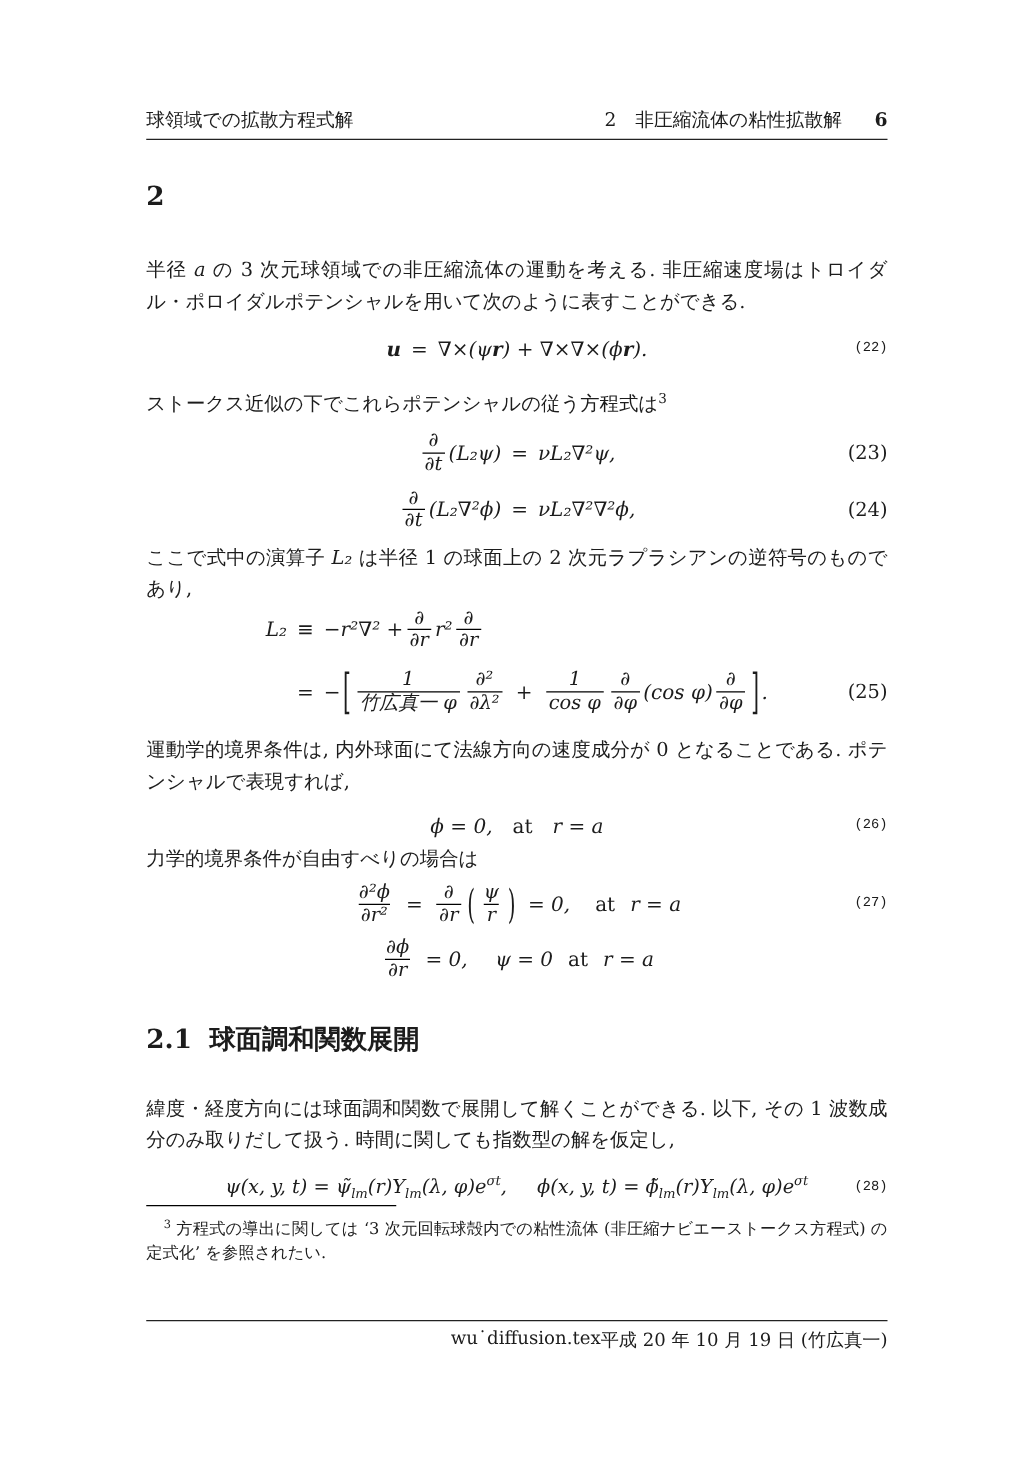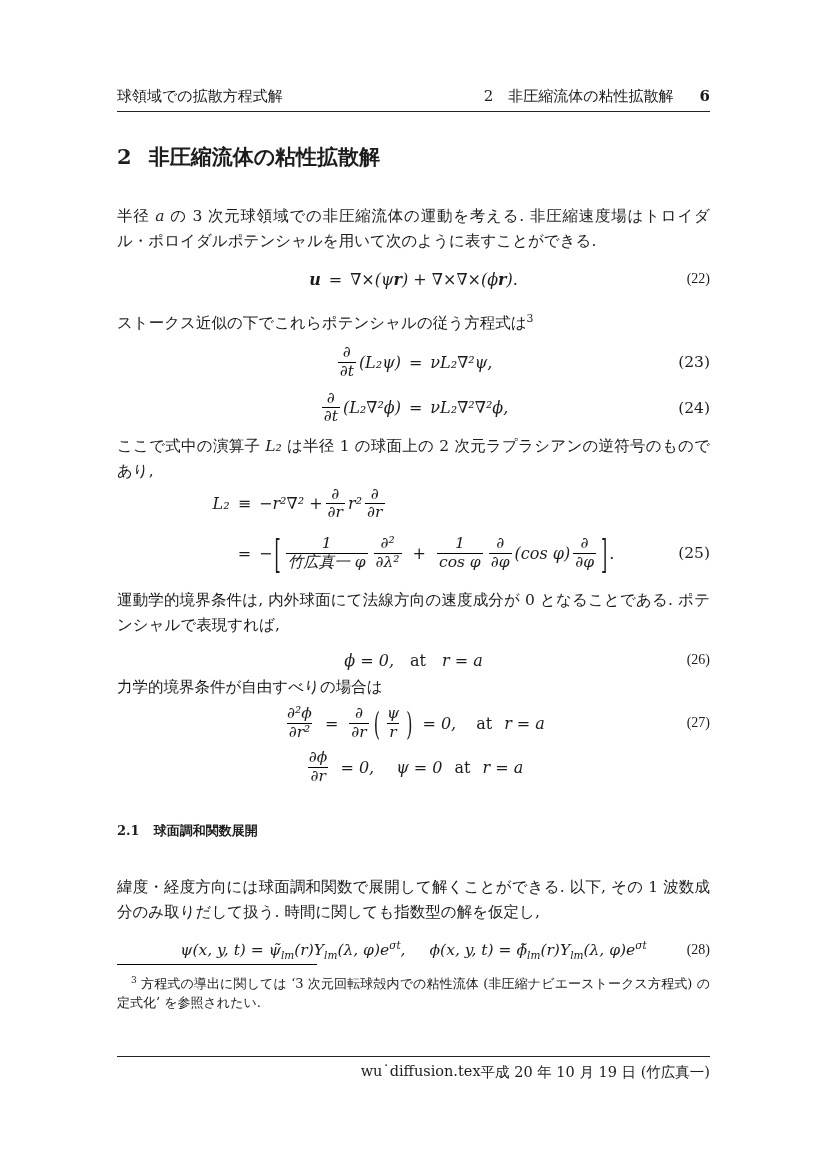--- a/index.html
+++ b/index.html
@@ -12,21 +12,21 @@
        font-size:15px;line-height:20px;}
   .hdr-right{display:flex;align-items:flex-end;gap:26px;}
   .hdr-right .sec-ref{font-weight:400;}
   .hdr-right .pgnum{font-weight:bold;}
   .hrule{border-top:1.4px solid #222;margin-top:5px;height:0;}
 
   
   .h2{margin-top:30px;display:flex;align-items:baseline;gap:17px;font-weight:bold;
       font-size:21px;line-height:30px;}
   .h3{margin-top:32px;display:flex;align-items:baseline;gap:14px;font-weight:bold;
-      font-size:13px;line-height:26px;}
+      font-size:21px;line-height:26px;}
   .hnum{font-family:"DejaVu Serif",serif;}
   .htitle{font-family:"DejaVu Sans","Liberation Sans",sans-serif;}
 
   
   p.body{margin:0;font-size:15.5px;line-height:25px;text-align:justify;}
   #p1{margin-top:32px;}
   #p2{margin-top:14px;}
   #p3{margin-top:8px;}
   #p4{margin-top:17px;}
   #p5{margin-top:3px;}
@@ -34,21 +34,21 @@
   #p7{margin-top:31px;}
   .v{font-style:italic;font-family:"DejaVu Serif",serif;}
   sup.fnmark{font-size:70%;}
 
   
   .m{font-family:"DejaVu Serif",serif;font-style:italic;font-size:16px;}
   .rm{font-style:normal;}
   .bi{font-weight:bold;font-style:italic;}
   .eqrow{position:relative;display:flex;justify-content:center;align-items:center;}
   .tag{position:absolute;right:0;top:50%;transform:translateY(-50%);
-       font-style:normal;font-size:14px;font-family:Liberation Serif, serif;}
+       font-style:normal;font-size:11px;font-family:Liberation Mono, monospace;}
   .frac{display:inline-flex;flex-direction:column;align-items:center;margin:0 3px;
         line-height:1.12;font-size:15.5px;}
   .frac .fn2{padding:0 2px;}
   .frac .fd{border-top:1px solid #000;padding:0 2px;}
   .rel{padding:0 8px;}
   .big{display:inline-block;transform:scaleY(2.0);font-style:normal;margin:0 2px;}
   .bigger{display:inline-block;transform:scaleY(2.4);font-style:normal;margin:0 2px;}
   .sp14{display:inline-block;width:14px;}
   .sp24{display:inline-block;width:24px;}
   sub.m,sup.m{font-size:68%;}
@@ -86,21 +86,20 @@
       <span>球領域での拡散方程式解</span>
       <span class="hdr-right">
         <span class="sec-ref">2　非圧縮流体の粘性拡散解</span>
         <span class="pgnum">6</span>
       </span>
     </div>
     <div class="hrule"></div>
 
     <div class="h2">
       <span class="hnum">2</span>
-      <span class="htitle">非圧縮流体の粘性拡散解</span>
     </div>
 
     <p class="body" id="p1"><span>半径 </span><i class="v">a</i><span> の 3 次元球領域での非圧縮流体の運動を考える. 非圧縮速度場はトロイダル・ポロイダルポテンシャルを用いて次のように表すことができる.</span></p>
 
     <div class="eqrow m" id="eq22">
       <span class="bi">u</span>
       <span class="rel rm">=</span>
       <span>∇×(ψ</span>
         <span class="bi">r</span>
         <span>) + ∇×∇×(ϕ</span>

